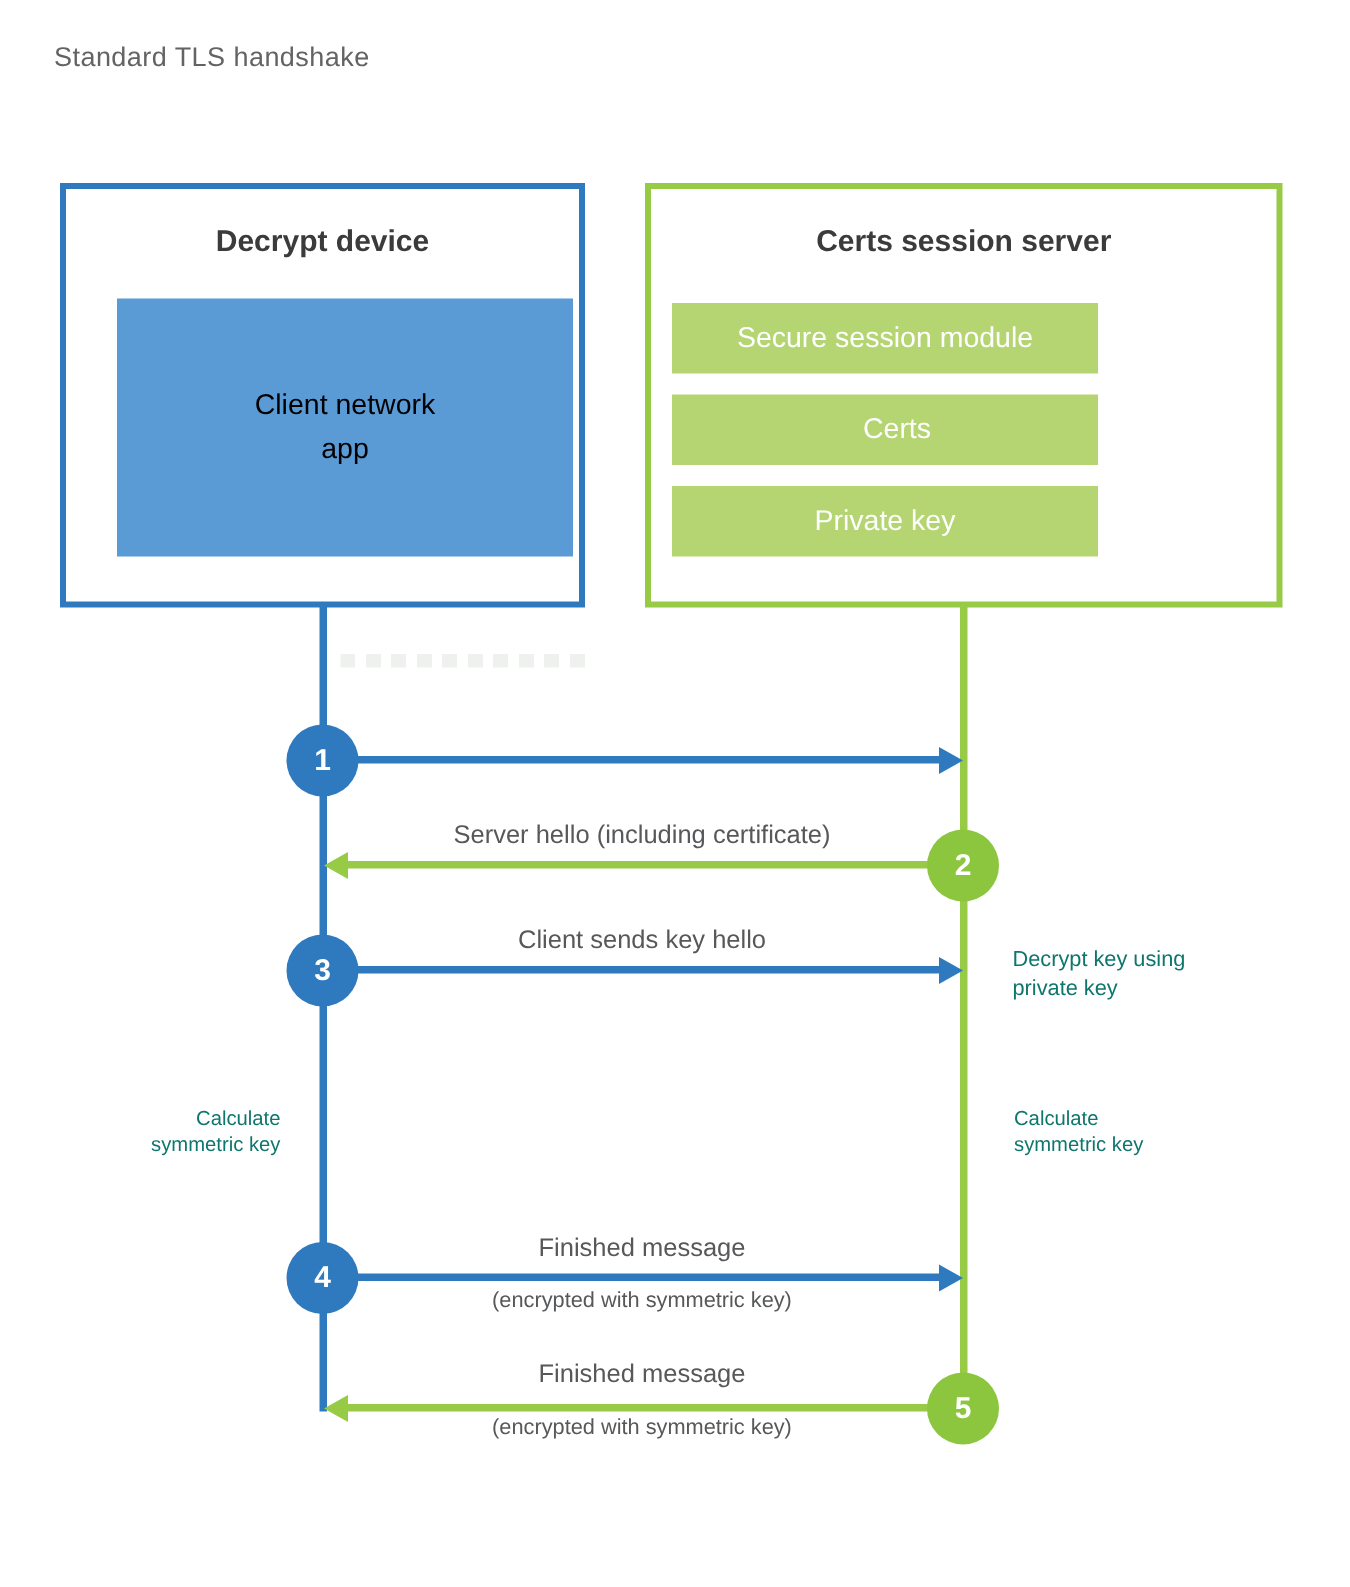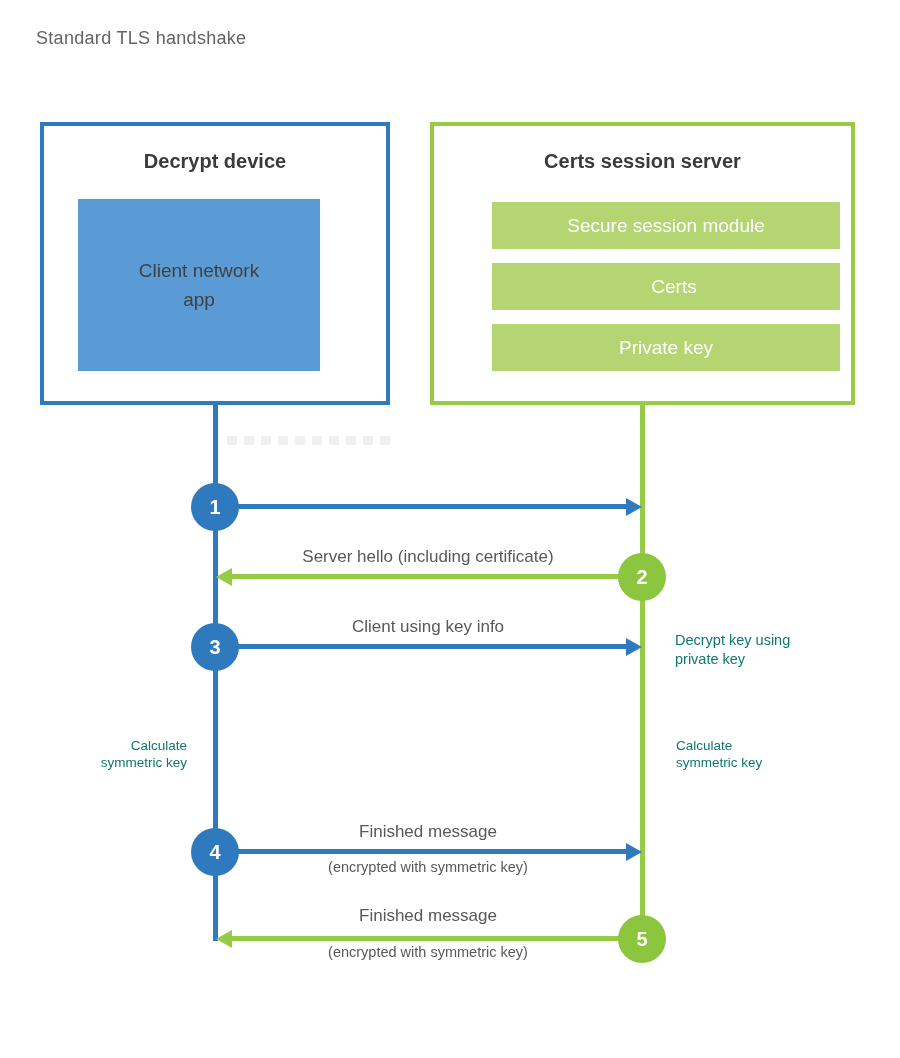--- a/index.html
+++ b/index.html
@@ -47,34 +47,34 @@
     top: 24px;
     text-align: center;
     font-size: 20px;
     font-weight: 700;
     color: #3b3b3b;
   }
 
   .app-box {
     position: absolute;
     left: 78px; top: 199px;
-    width: 242px; height: 172px;
+    width: 304px; height: 172px;
     background: var(--blue-fill);
     display: flex; align-items: center; justify-content: center;
     text-align: center;
-    color: #404040;
+    color: #000000;
     font-size: 19px;
     line-height: 1.55;
     white-space: pre-line;
   }
 
   .module-bar {
     position: absolute;
-    left: 492px;
-    width: 348px; height: 47px;
+    left: 448px;
+    width: 284px; height: 47px;
     background: var(--green-fill);
     display: flex; align-items: center; justify-content: center;
     color: #ffffff;
     font-size: 19px;
   }
   .bar-1 { top: 202px; }
   .bar-2 { top: 263px; padding-left: 16px; }
   .bar-3 { top: 324px; }
 
   
@@ -183,21 +183,21 @@
     <span>1</span>
   </div>
 
   <div class="msg-label l2">Server hello (including certificate)</div>
   <div class="msg-line green m2-line"></div>
   <div class="arrow-head left green m2-head"></div>
   <div class="step-circle green c2">
     <span>2</span>
   </div>
 
-  <div class="msg-label l3">Client using key info</div>
+  <div class="msg-label l3">Client sends key hello</div>
   <div class="msg-line blue m3-line"></div>
   <div class="arrow-head right blue m3-head"></div>
   <div class="step-circle blue c3">
     <span>3</span>
   </div>
   <div class="side-note decrypt-note">Decrypt key using
 private key</div>
 
   <div class="side-note calc-left-note">Calculate
 symmetric key</div>

